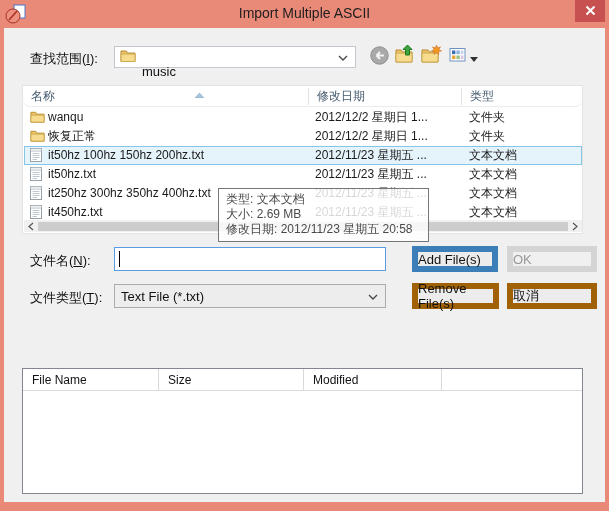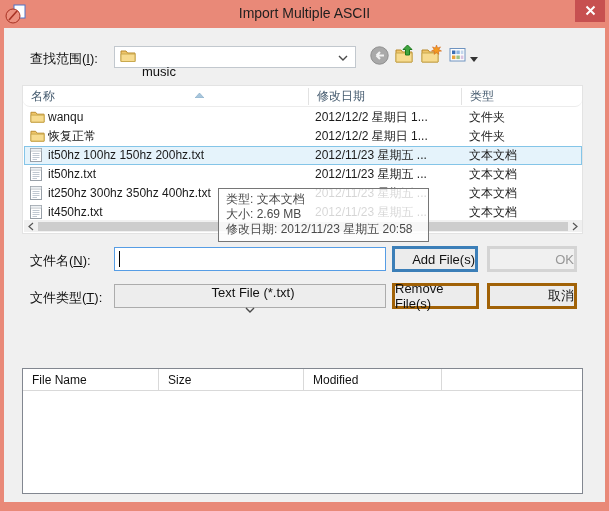--- a/index.html
+++ b/index.html
@@ -52,26 +52,26 @@
              line-height:15px; z-index:20; white-space:nowrap; }
 
   .textinput { position:absolute; left:110px; top:219px; width:272px; height:24px; background:#fff;
                border:1px solid #569DE5; font-size:13px; padding-left:4px;
                font-family:"Liberation Sans","DejaVu Sans",sans-serif; outline:none; }
   .caret { position:absolute; left:115px; top:223px; width:1px; height:16px; background:#000;
            animation:blink 1.1s steps(1) infinite; }
   @keyframes blink { 50% { opacity:0; } }
 
   .filetype-combo { position:absolute; left:110px; top:256px; width:272px; height:24px; background:#EDEDED;
-                    border:1px solid #ACACAC; display:flex; align-items:center; padding-left:6px;flex-direction:column; }
+                    border:1px solid #ACACAC; display:flex; align-items:center; padding-left:6px; }
   .filetype-combo .txt { font-size:13px; color:#111; flex:1; }
 
-  .btn { position:absolute; background:#ECECEC; border:3px solid #a16207; font-size:13px; color:#111;
-         display:flex; align-items:center; justify-content:flex-end; cursor:default;
-         font-family:"Liberation Sans","DejaVu Sans",sans-serif; }
+  .btn { position:absolute; background:#ECECEC; border:6px solid #a16207; font-size:13px; color:#111;
+         display:flex; align-items:center; justify-content:flex-start; cursor:default;
+         font-family:"Liberation Sans","DejaVu Sans",sans-serif;margin-left:20px; }
   .btn-add { left:388px; top:218px; width:86px; height:26px; border-color:#3C7FB8; }
   .btn-ok { left:483px; top:218px; width:90px; height:26px; background:#F0F0F0; border-color:#D4D4D4; color:#979797; }
   .btn-remove { left:388px; top:255px; width:87px; height:26px; }
   .btn-cancel { left:483px; top:255px; width:90px; height:26px; }
 
   .seltable { position:absolute; left:18px; top:340px; width:561px; height:126px; background:#fff;
               border:1px solid #828790; }
   .st-header { position:absolute; left:0; top:0; width:100%; height:22px; font-size:12px; color:#111; }
   .st-header .hcell { position:absolute; top:0; height:22px; line-height:22px; padding-left:9px;
                       border-right:1px solid #D9D9D9; border-bottom:1px solid #D9D9D9; }

